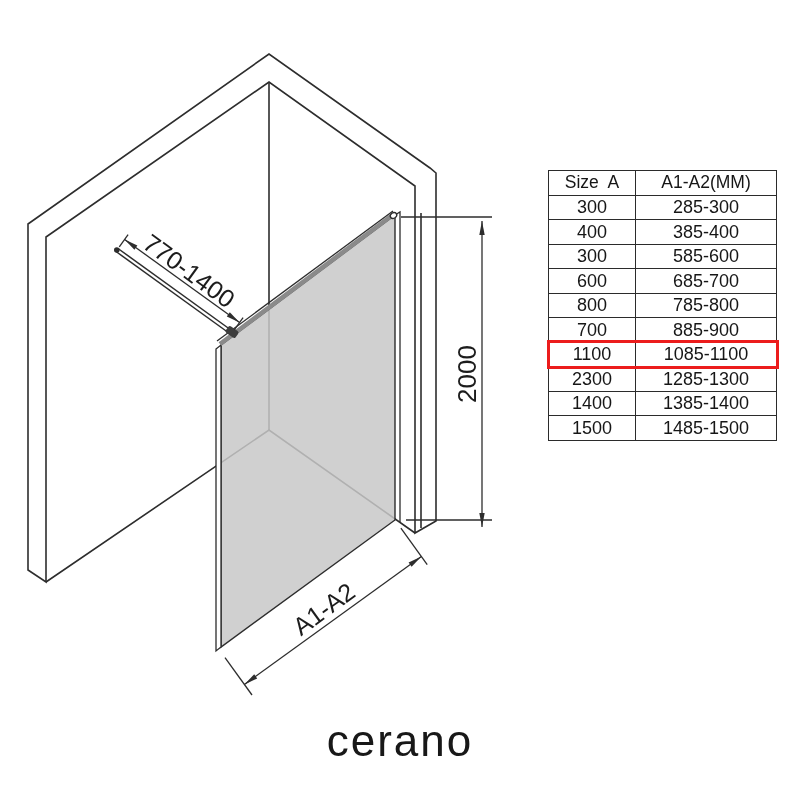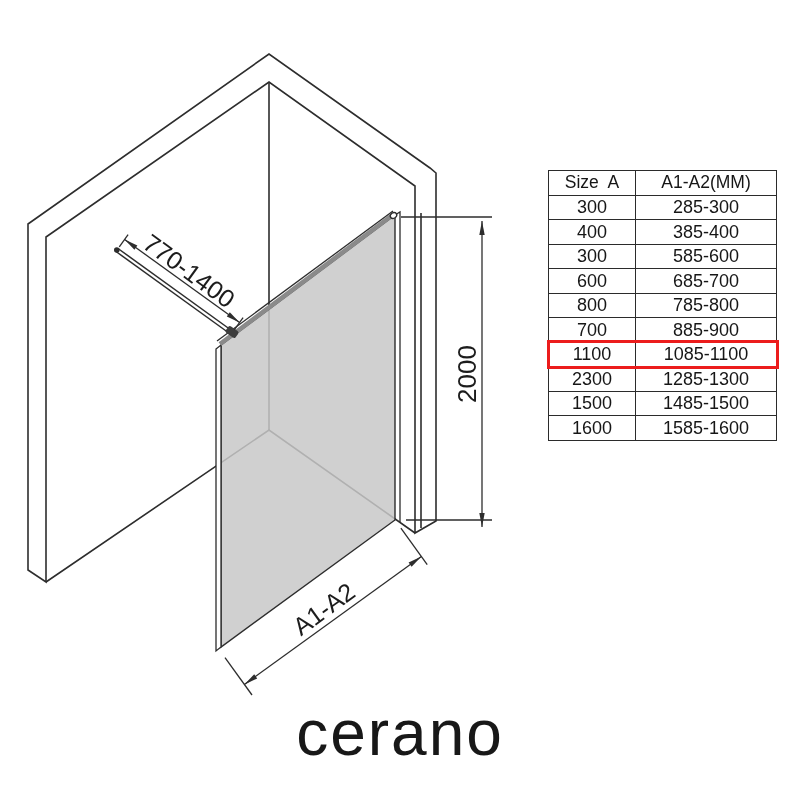--- a/index.html
+++ b/index.html
@@ -19,22 +19,22 @@
     border:1.6px solid #2b2b2b;height:23.5px;padding:0;
     text-align:center;vertical-align:middle;font-weight:normal;line-height:1;
   }
   .spec-table th{font-size:17.5px;white-space:pre;}
   .spec-table col.c1{width:87px;}
   .spec-table col.c2{width:141px;}
   .spec-table tr.hl{outline:3px solid var(--hl-color,#ec1c1c);outline-offset:-1px;}
 
   
   .logo{
-    position:absolute;left:0;top:696px;width:800px;text-align:center;
-    font-size:64px;font-weight:300;letter-spacing:2px;color:#181818;
+    position:absolute;left:0;top:716px;width:800px;text-align:center;
+    font-size:44px;font-weight:300;letter-spacing:2px;color:#181818;
   }
 </style>
 </head>
 <body>
 
 <svg id="drawing" width="540" height="720" viewBox="0 0 540 720" fill="none" stroke="#2d2d2d" stroke-width="1.6" stroke-linejoin="miter" stroke-linecap="butt">
 
   <path d="M28,224 L269,54 L430,168 L436,173 L436,521 L415,533 L415,186 L269,82 L46,237 L46,582 L28,570 Z"></path>
 
   <line x1="269" y1="82" x2="269" y2="430"></line>
@@ -130,23 +130,23 @@
       </tr>
       <tr class="hl">
         <td>1100</td>
         <td>1085-1100</td>
       </tr>
       <tr>
         <td>2300</td>
         <td>1285-1300</td>
       </tr>
       <tr>
+        <td>1400</td>
+        <td>1385-1400</td>
+      </tr>
+      <tr>
         <td>1500</td>
         <td>1485-1500</td>
-      </tr>
-      <tr>
-        <td>1600</td>
-        <td>1585-1600</td>
       </tr>
     </tbody>
 </table>
 
 <div class="logo">cerano</div>
 
 </body></html>

